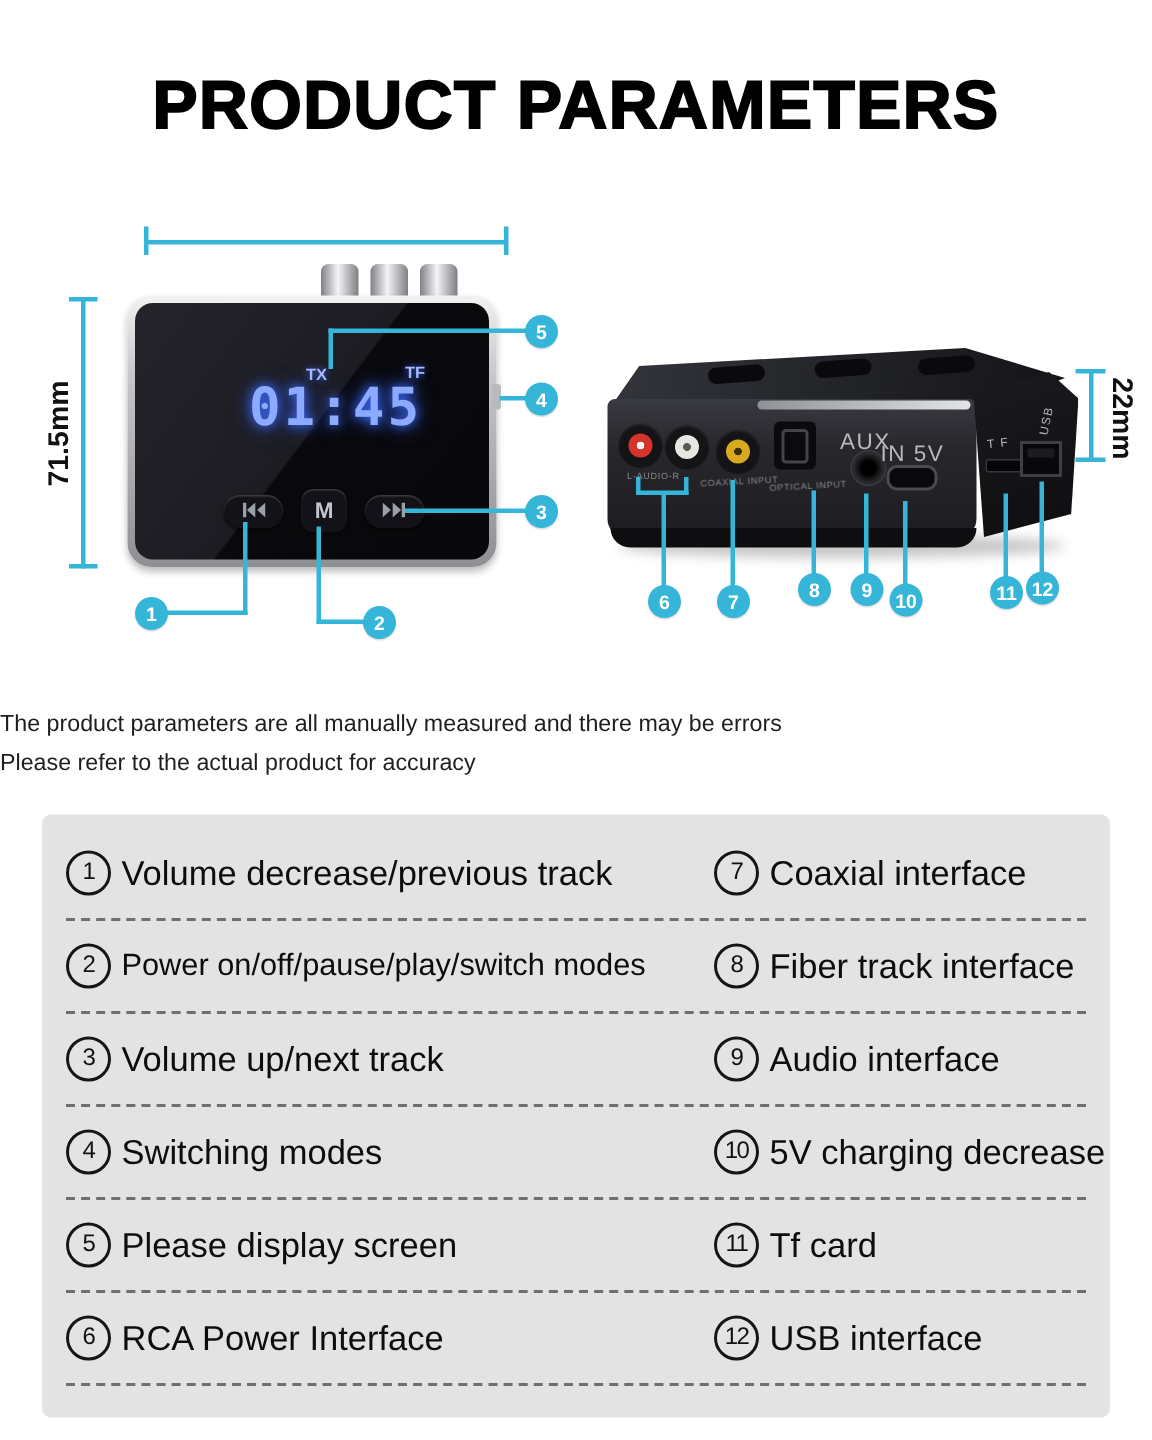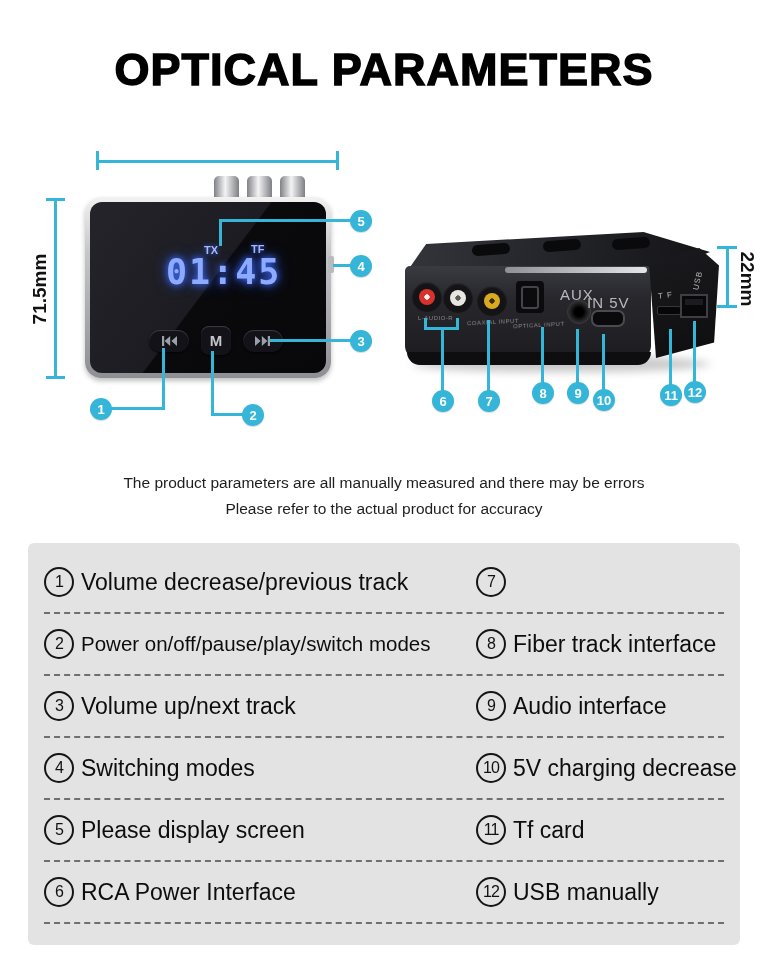--- a/index.html
+++ b/index.html
@@ -12,33 +12,33 @@
          -webkit-text-stroke:1.4px #000;}
 
   
   .dline{position:absolute;background:#35b6d9;}
   .dlabel{position:absolute;font-size:19px;font-weight:bold;color:#111;}
   .dlabel-86{left:97px;top:136px;width:241px;text-align:center;}
   .dlabel-715{left:0px;top:278px;width:80px;text-align:center;transform:rotate(-90deg);}
   .dlabel-22{left:716px;top:268px;width:62px;text-align:center;transform:rotate(90deg);}
 
   
-  .front-device{position:absolute;left:85px;top:197px;width:214px;height:181px;padding-left:32px;}
+  .front-device{position:absolute;left:85px;top:197px;width:246px;height:181px;}
   .fd-frame{position:absolute;inset:0;border-radius:16px;
             background:linear-gradient(180deg,#f2f2f2 0%,#c6c7c9 30%,#8e8f93 100%);
             box-shadow:0 3px 5px rgba(0,0,0,.25);}
   .fd-face{position:absolute;inset:5px;border-radius:12px;overflow:hidden;
            background:linear-gradient(127deg,#24242a 0%,#1c1c22 49.5%,#0a0a0d 50%,#08080a 100%);}
   .fd-readout{position:absolute;left:76px;top:50px;font-family:"DejaVu Sans Mono",monospace;
               font-size:35px;font-weight:bold;color:#8caaff;letter-spacing:2px;
               text-shadow:0 0 7px #3f6dff,0 0 14px #2b4fd0;}
   .fd-mode-ind{position:absolute;font-size:11px;font-weight:bold;color:#a9bcff;
                text-shadow:0 0 5px #3f6dff;}
   .fd-tx{left:114px;top:42px;}
-  .fd-tf{left:161px;top:41px;}
+  .fd-tf{left:180px;top:41px;}
   .fd-btn{position:absolute;background:#121218;border-radius:12px;
           box-shadow:inset 0 1px 1px rgba(255,255,255,.18),0 1px 2px rgba(0,0,0,.7);
           display:flex;align-items:center;justify-content:center;}
   .fd-btn-prev{left:59px;top:128px;width:40px;height:22px;}
   .fd-btn-mode{left:111px;top:124px;width:30px;height:29px;border-radius:8px;
                color:#c2c5cc;font-size:15px;font-weight:bold;}
   .fd-btn-next{left:153px;top:128px;width:40px;height:22px;}
   .fd-nub{position:absolute;left:243px;top:59px;width:6px;height:17px;background:#b9babe;border-radius:2px;}
   .plug{position:absolute;top:176px;width:25px;height:22px;border-radius:5px 5px 0 0;
         background:linear-gradient(90deg,#808186 0%,#f4f4f6 45%,#7e7f84 100%);}
@@ -77,21 +77,21 @@
             border:2px solid #3e3e44;}
   .usb-tongue{position:absolute;left:3px;top:3px;width:18px;height:6px;background:#1c1c20;}
 
   
   .co{position:absolute;width:22px;height:22px;border-radius:50%;background:#35b6d9;
       color:#fff;font-size:13px;font-weight:bold;display:flex;align-items:center;justify-content:center;
       box-shadow:0 1px 1px rgba(0,0,0,.15);}
   .cl{position:absolute;background:#35b6d9;}
 
   
-  .disclaimer{position:absolute;left:0;top:470px;width:768px;text-align:center;
+  .disclaimer{position:absolute;left:0;top:470px;width:768px;
               font-size:15.5px;line-height:26px;color:#1e1e1e;}
 
   
   .legend{position:absolute;left:28px;top:543px;width:712px;height:402px;background:#e3e3e3;
           border-radius:6px;padding-top:9px;box-sizing:border-box;}
   .lrow{display:flex;align-items:center;height:60px;margin:0 16px;
         border-bottom:2px dashed #6f6f6f;}
   .lcell{display:flex;align-items:center;gap:7px;white-space:nowrap;}
   .lcell-left{flex:0 0 432px;}
   .lcell-right{flex:1;}
@@ -99,21 +99,21 @@
             display:inline-flex;align-items:center;justify-content:center;
             font-size:16px;color:#111;letter-spacing:-1px;}
   .llabel{font-size:23px;color:#0d0d0d;}
   .llabel-sm{font-size:20.5px;}
 </style>
 </head>
 <body>
 
 <div class="page">
 
-  <div class="title">OPTICAL PARAMETERS</div>
+  <div class="title">PRODUCT PARAMETERS</div>
 
   <div class="dline" style="left:97px;top:160px;width:241px;height:3px;"></div>
   <div class="dline" style="left:96px;top:151px;width:3px;height:19px;"></div>
   <div class="dline" style="left:336px;top:151px;width:3px;height:19px;"></div>
 
   <div class="dlabel dlabel-715">71.5mm</div>
   <div class="dline" style="left:54px;top:199px;width:3px;height:180px;"></div>
   <div class="dline" style="left:46px;top:198px;width:19px;height:3px;"></div>
   <div class="dline" style="left:46px;top:376px;width:19px;height:3px;"></div>
 
@@ -238,20 +238,21 @@
 
   <div class="legend">
 
     <div class="lrow">
       <div class="lcell lcell-left">
         <span class="circ-num">1</span>
         <span class="llabel">Volume decrease/previous track</span>
       </div>
       <div class="lcell lcell-right">
         <span class="circ-num">7</span>
+        <span class="llabel">Coaxial interface</span>
       </div>
     </div>
 
     <div class="lrow">
       <div class="lcell lcell-left">
         <span class="circ-num">2</span>
         <span class="llabel llabel-sm">Power on/off/pause/play/switch modes</span>
       </div>
       <div class="lcell lcell-right">
         <span class="circ-num">8</span>
@@ -292,18 +293,18 @@
       </div>
     </div>
 
     <div class="lrow">
       <div class="lcell lcell-left">
         <span class="circ-num">6</span>
         <span class="llabel">RCA Power Interface</span>
       </div>
       <div class="lcell lcell-right">
         <span class="circ-num">12</span>
-        <span class="llabel">USB manually</span>
+        <span class="llabel">USB interface</span>
       </div>
     </div>
 
   </div>
 </div>
 
 </body></html>

